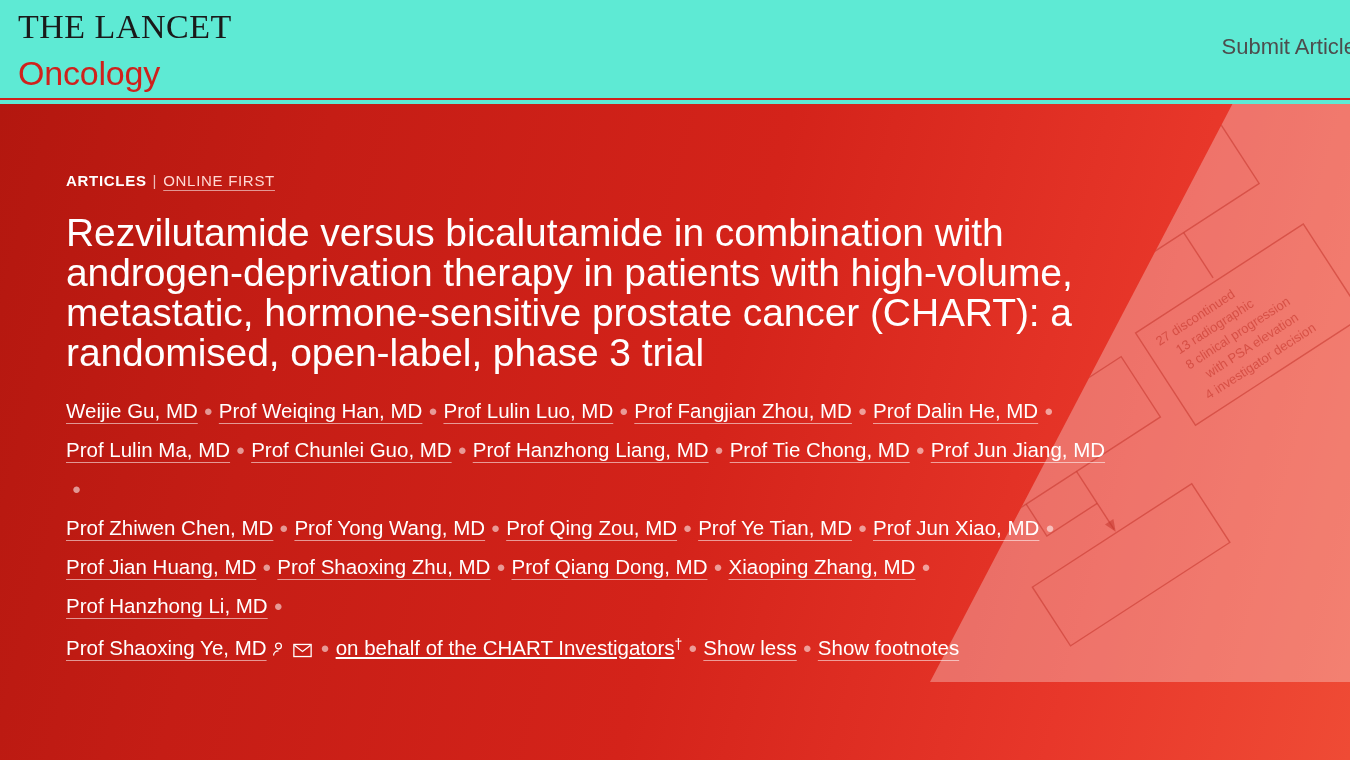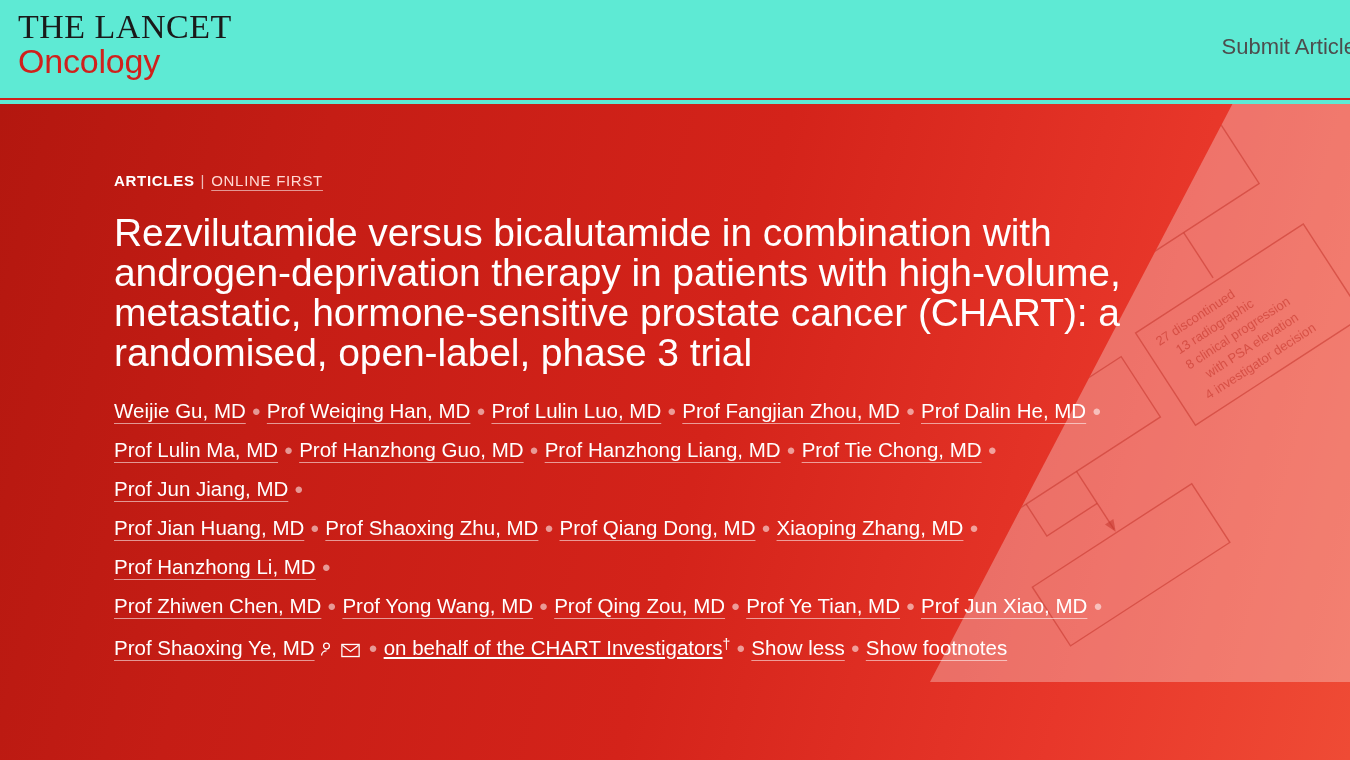--- a/index.html
+++ b/index.html
@@ -26,21 +26,21 @@
     color: #1a1a1a;
     font-weight: 400;
     display: block;
   }
   .brand-oncology {
     font-family: "Liberation Sans", sans-serif;
     font-size: 34px;
     color: #d0211c;
     font-weight: 400;
     display: block;
-    margin-top: 0;
+    margin-top: 12px;
     letter-spacing: -0.2px;
   }
   .submit-article {
     position: absolute;
     right: -6px;
     top: 34px;
     font-size: 22px;
     color: #4d4d4d;
     white-space: nowrap;
     font-weight: 400;
@@ -69,21 +69,21 @@
     pointer-events: none;
   }
   .hero-watermark .wm-bg {
     position: absolute; inset: 0;
     background: rgba(255,255,255,0.30);
   }
   .hero-watermark svg { position: absolute; top: 0; left: 0; }
 
   .hero-inner {
     position: relative;
-    padding-left: 114px;
+    padding-left: 66px;
     padding-top: 68px;
     z-index: 2;
   }
 
   .kicker { font-size: 15px; letter-spacing: 0.7px; color: #ffffff; margin-bottom: 24px; }
   .kicker .kicker-type { font-weight: 700; }
   .kicker .kicker-sep { opacity: 0.7; margin: 0 6px; font-weight: 400; }
   .kicker .kicker-status {
     color: #ffd9d4;
     text-decoration: underline;
@@ -192,29 +192,29 @@
 
       <h1 class="article-title">Rezvilutamide versus bicalutamide in combination with androgen-deprivation therapy in patients with high-volume, metastatic, hormone-sensitive prostate cancer (CHART): a randomised, open-label, phase 3 trial</h1>
 
       <div class="authors">
 
         <div class="author-line">
           <span class="author">Weijie Gu, MD</span><span class="bullet">●</span><span class="author">Prof Weiqing Han, MD</span><span class="bullet">●</span><span class="author">Prof Lulin Luo, MD</span><span class="bullet">●</span><span class="author">Prof Fangjian Zhou, MD</span><span class="bullet">●</span><span class="author">Prof Dalin He, MD</span><span class="bullet">●</span>
         </div>
 
         <div class="author-line">
-          <span class="author">Prof Lulin Ma, MD</span><span class="bullet">●</span><span class="author">Prof Hanzhong Guo, MD</span><span class="bullet">●</span><span class="author">Prof Hanzhong Liang, MD</span><span class="bullet">●</span><span class="author">Prof Tie Chong, MD</span><span class="bullet">●</span><span class="author">Prof Jun Jiang, MD</span><span class="bullet">●</span>
+          <span class="author">Prof Lulin Ma, MD</span><span class="bullet">●</span><span class="author">Prof Chunlei Guo, MD</span><span class="bullet">●</span><span class="author">Prof Hanzhong Liang, MD</span><span class="bullet">●</span><span class="author">Prof Tie Chong, MD</span><span class="bullet">●</span><span class="author">Prof Jun Jiang, MD</span><span class="bullet">●</span>
+        </div>
+
+        <div class="author-line">
+          <span class="author">Prof Zhiwen Chen, MD</span><span class="bullet">●</span><span class="author">Prof Yong Wang, MD</span><span class="bullet">●</span><span class="author">Prof Qing Zou, MD</span><span class="bullet">●</span><span class="author">Prof Ye Tian, MD</span><span class="bullet">●</span><span class="author">Prof Jun Xiao, MD</span><span class="bullet">●</span>
         </div>
 
         <div class="author-line">
           <span class="author">Prof Jian Huang, MD</span><span class="bullet">●</span><span class="author">Prof Shaoxing Zhu, MD</span><span class="bullet">●</span><span class="author">Prof Qiang Dong, MD</span><span class="bullet">●</span><span class="author">Xiaoping Zhang, MD</span><span class="bullet">●</span><span class="author">Prof Hanzhong Li, MD</span><span class="bullet">●</span>
-        </div>
-
-        <div class="author-line">
-          <span class="author">Prof Zhiwen Chen, MD</span><span class="bullet">●</span><span class="author">Prof Yong Wang, MD</span><span class="bullet">●</span><span class="author">Prof Qing Zou, MD</span><span class="bullet">●</span><span class="author">Prof Ye Tian, MD</span><span class="bullet">●</span><span class="author">Prof Jun Xiao, MD</span><span class="bullet">●</span>
         </div>
 
 
         <div class="author-line">
           <span class="author">Prof Shaoxing Ye, MD</span><span class="author-icon"><svg width="17" height="17" viewBox="0 0 20 20" fill="none" stroke="#ffffff" stroke-width="1.5">
                 <circle cx="10" cy="6" r="3.4"></circle>
                 <path d="M4.2 17c0-3.2 2.6-5.4 5.8-5.4"></path>
               </svg></span><span class="author-icon"><svg width="19" height="15" viewBox="0 0 22 17" fill="none" stroke="#ffffff" stroke-width="1.5">
                 <rect x="1" y="1.5" width="20" height="14"></rect>
                 <path d="M1.6 2.3 11 9.6 20.4 2.3"></path>

